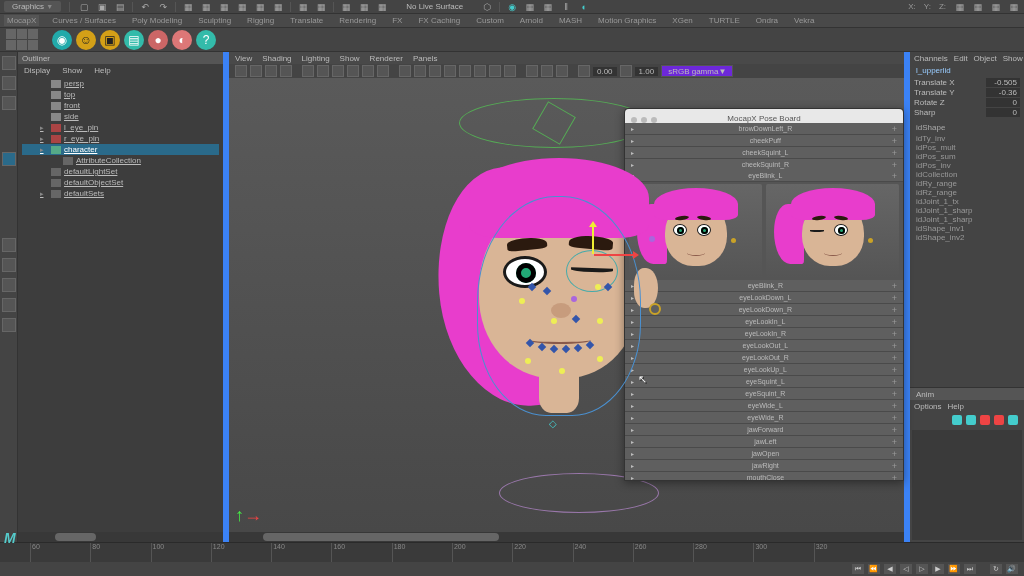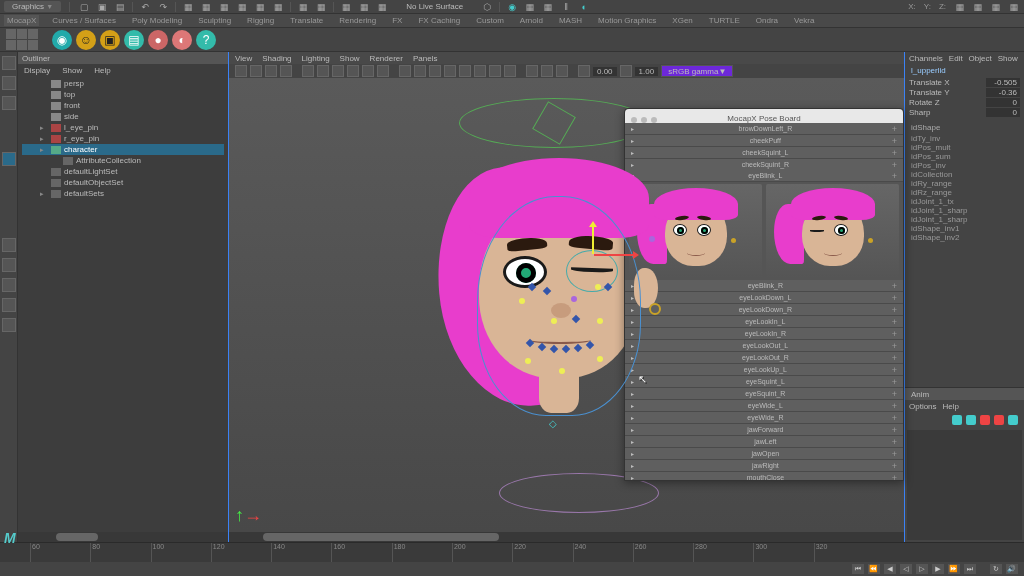--- a/index.html
+++ b/index.html
@@ -33,26 +33,26 @@
 .shelf-big-icon.teal { background: #3ba; color: #fff; }
 
 
 .main { display: flex; height: calc(100% - 14px - 14px - 24px - 34px); }
 .left-toolbar { width: 18px; background: #444; border-right: 1px solid #333; display: flex; flex-direction: column; align-items: center; padding-top: 4px; gap: 6px; }
 .left-toolbar .tool { width: 14px; height: 14px; background: #555; border: 1px solid #666; }
 .left-toolbar .tool.active { background: #2a6a8a; }
 .left-toolbar .gap { height: 30px; }
 
 
-.outliner-panel { width: 211px; background: #3d3d3d; border-right: 1px solid #3b82f6; display: flex; flex-direction: column; }
+.outliner-panel { width: 211px; background: #3d3d3d; border-right: 6px solid #3b82f6; display: flex; flex-direction: column; }
 .outliner-header { height: 12px; background: #555; padding: 0 4px; display: flex; align-items: center; font-size: 8px; }
 .outliner-menu { height: 12px; display: flex; gap: 12px; padding: 0 6px; align-items: center; font-size: 8px; }
 .outliner-search { height: 14px; margin: 2px 4px; background: #333; border: 1px solid #555; padding: 0 4px; font-size: 8px; display: flex; align-items: center; color: #777; }
 .outliner-tree { flex: 1; overflow: hidden; padding: 2px 4px; }
-.tree-row { display: flex; align-items: center; gap: 3px; height: 11px; font-size: 8px; padding-left: 6px; }
+.tree-row { display: flex; align-items: center; gap: 3px; height: 11px; font-size: 8px; padding-left: 6px; text-decoration: underline; }
 .tree-row.indent1 { padding-left: 18px; }
 .tree-row.indent2 { padding-left: 30px; }
 .tree-row.selected { background: #2a6a8a; color: #fff; }
 .tree-toggle { width: 8px; font-size: 7px; color: #888; }
 .tree-icon { width: 10px; height: 8px; background: #666; }
 .tree-icon.cam { background: #888; }
 .tree-icon.pin { background: #a44; }
 .tree-icon.cube { background: #5a8; }
 
 
@@ -116,21 +116,21 @@
 .thumb-brow-l { position: absolute; left: 46px; top: 32px; width: 14px; height: 4px; background: #2b1a0f; border-radius: 50%; transform: rotate(-8deg); }
 .thumb-brow-r { position: absolute; left: 68px; top: 32px; width: 14px; height: 4px; background: #2b1a0f; border-radius: 50%; transform: rotate(8deg); }
 .thumb-eye-open { position: absolute; width: 14px; height: 12px; background: #fff; border-radius: 50%; border: 1.5px solid #1a1a1a; top: 40px; }
 .thumb-eye-open::after { content: ''; position: absolute; left: 3px; top: 2px; width: 7px; height: 7px; background: #2a7; border-radius: 50%; box-shadow: inset 0 0 0 2px #000; }
 .thumb-eye-closed { position: absolute; width: 14px; height: 2px; background: #1a1a1a; border-radius: 0 0 50% 50%; top: 46px; }
 .thumb-mouth { position: absolute; left: 50%; top: 66px; width: 18px; height: 6px; border-bottom: 1.5px solid #8a5a4a; transform: translateX(-50%); border-radius: 0 0 50% 50%; }
 .thumb-earring { position: absolute; right: 26px; top: 54px; width: 5px; height: 5px; background: #c9a227; border-radius: 50%; }
 .pose-scroll-list { max-height: 200px; overflow: hidden; }
 
 
-.right-panel { width: 120px; background: #444; border-left: 1px solid #3b82f6; display: flex; flex-direction: column; font-size: 8px; }
+.right-panel { width: 120px; background: #444; border-left: 6px solid #3b82f6; display: flex; flex-direction: column; font-size: 8px; }
 .right-tabs { height: 12px; display: flex; gap: 6px; padding: 0 4px; align-items: center; }
 .right-section-label { padding: 2px 6px; color: #9cf; }
 .channel-rows { padding: 0 4px; }
 .channel-row { display: flex; justify-content: space-between; height: 10px; align-items: center; }
 .channel-row .val { min-width: 34px; text-align: right; background: #333; padding: 0 3px; }
 .shapes-label { padding: 2px 6px; margin-top: 4px; color: #aaa; }
 .shape-list { padding: 0 6px; color: #999; }
 .shape-list div { height: 9px; }
 .anim-section { margin-top: auto; border-top: 1px solid #333; }
 .anim-title { height: 12px; background: #555; display: flex; align-items: center; padding: 0 6px; }

